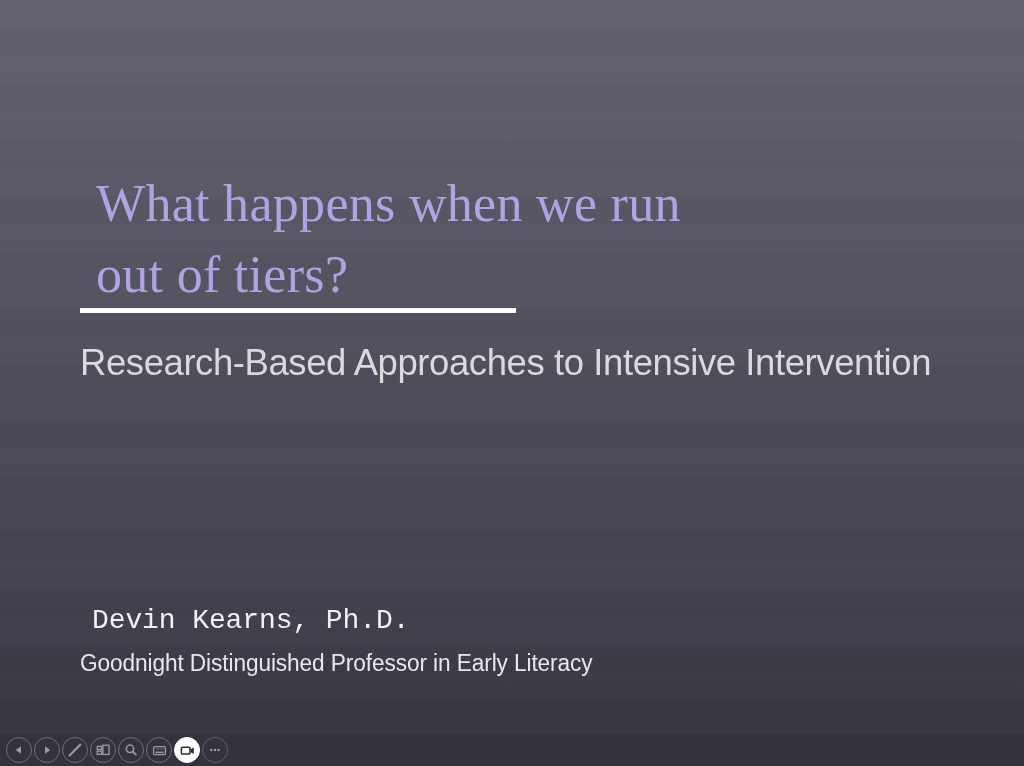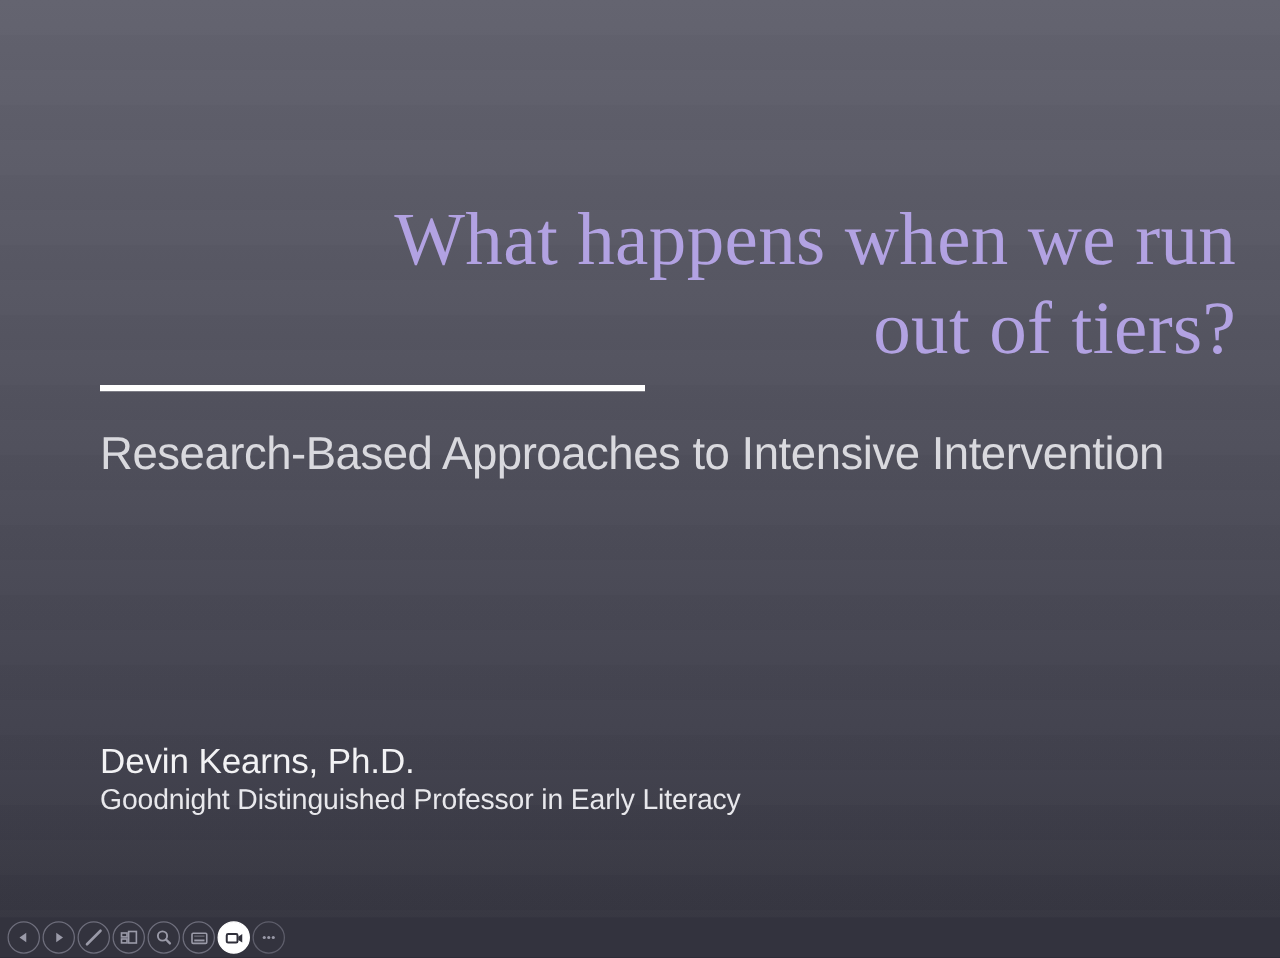--- a/index.html
+++ b/index.html
@@ -48,29 +48,28 @@
     width: 910px;
     height: 100%;
   }
 
   
   .slide-title {
     position: absolute;
     left: 0;
     top: 152px;
     width: 905px;
-    margin: 4px;
+    margin: 16px;
     font-family: "Liberation Serif", "DejaVu Serif", serif;
     font-weight: 400;
-    font-size: 60px;
+    font-size: 52px;
     line-height: 71px;
     letter-spacing: 0.3px;
     color: #b2a2e2;
     white-space: pre-line;
-    text-align: right;
   }
 
   
   .title-rule {
     position: absolute;
     left: 0;
     top: 308px;
     width: 436px;
     height: 5px;
     background: #ffffff;
@@ -94,22 +93,22 @@
   }
 
   
   .presenter {
     position: absolute;
     left: 0;
     top: 592px;
     width: 800px;
   }
   .presenter-name {
-    margin: 0;
-    font-family: Liberation Sans, sans-serif;
+    margin: 12px;
+    font-family: Liberation Mono, monospace;
     font-weight: 400;
     font-size: 28px;
     line-height: 33px;
     letter-spacing: -0.1px;
     color: #f2f2f4;
   }
   .presenter-role {
     margin: 0;
     font-family: "Liberation Sans", sans-serif;
     font-weight: 300;

